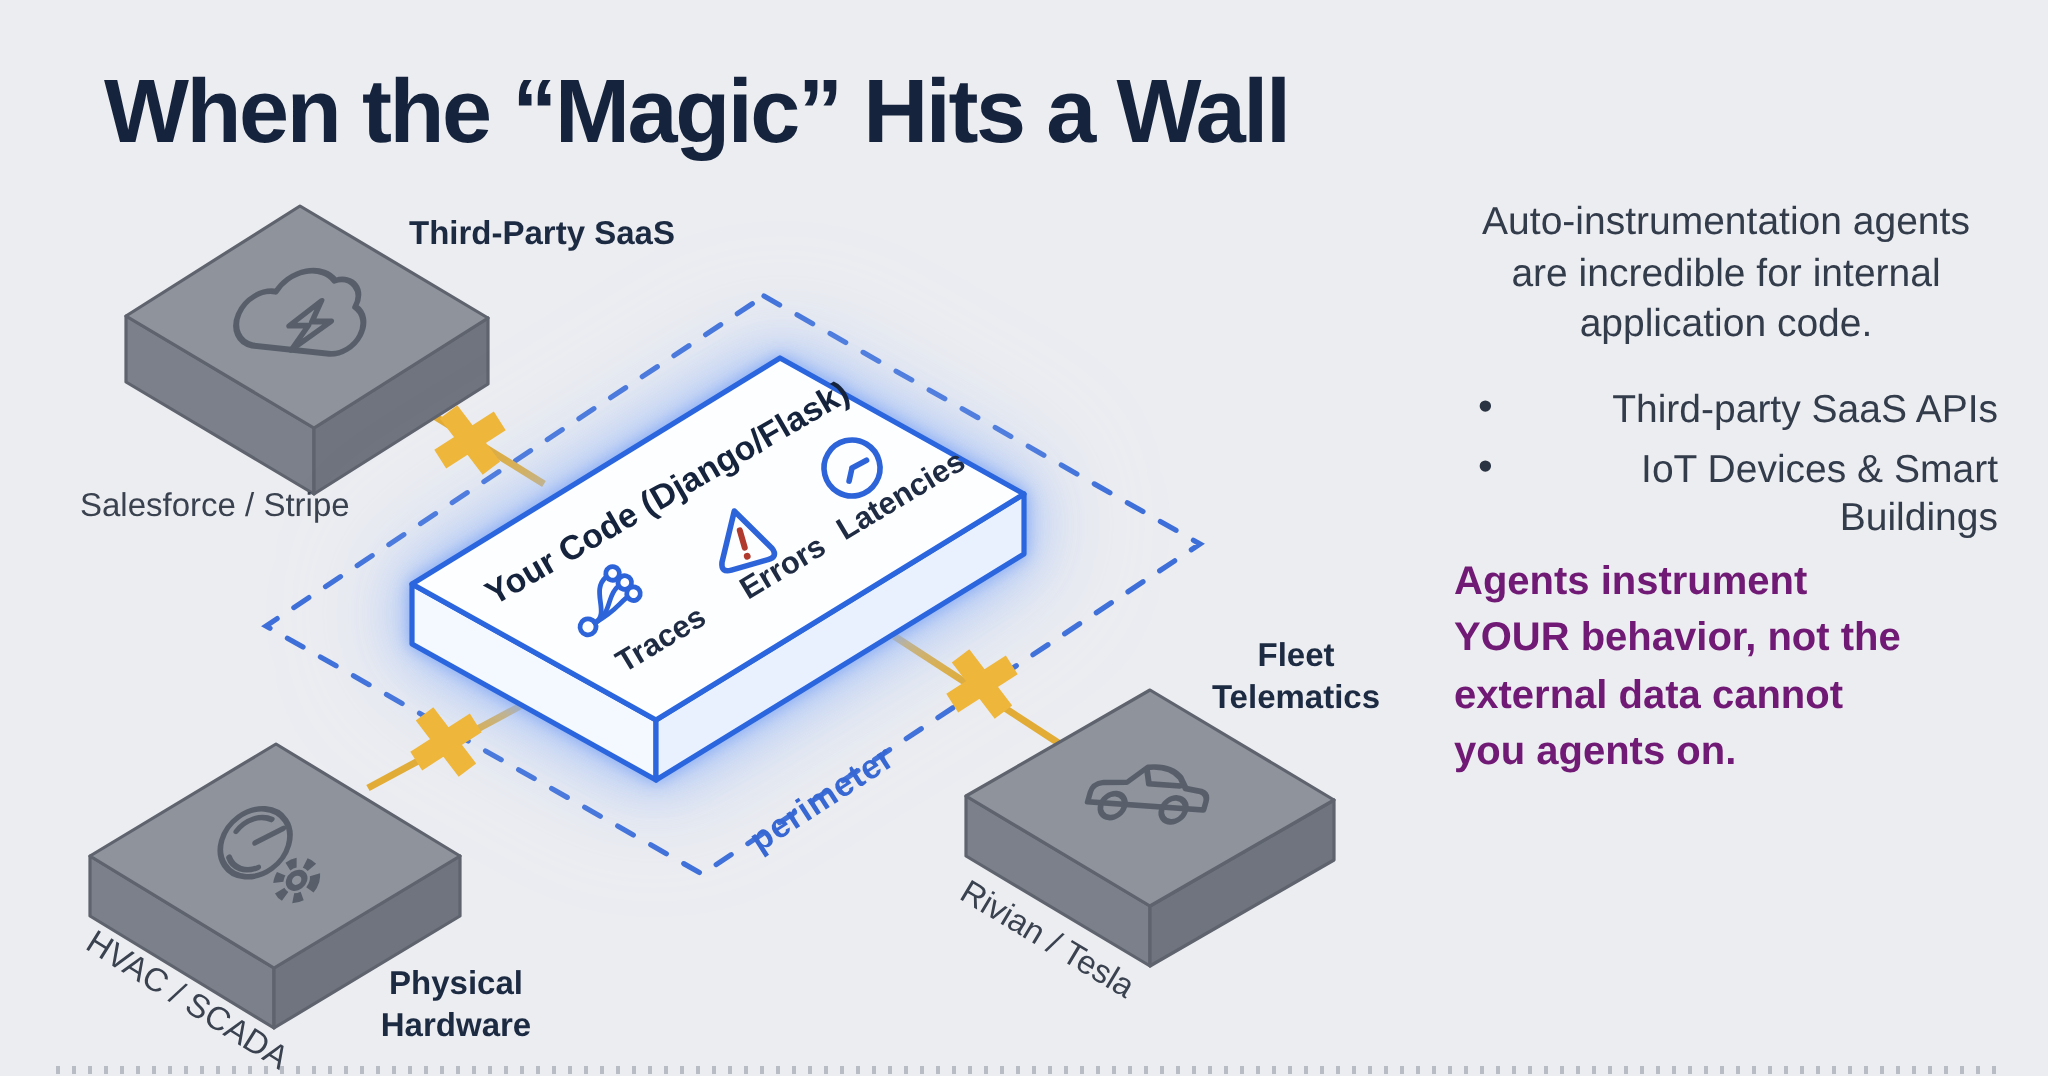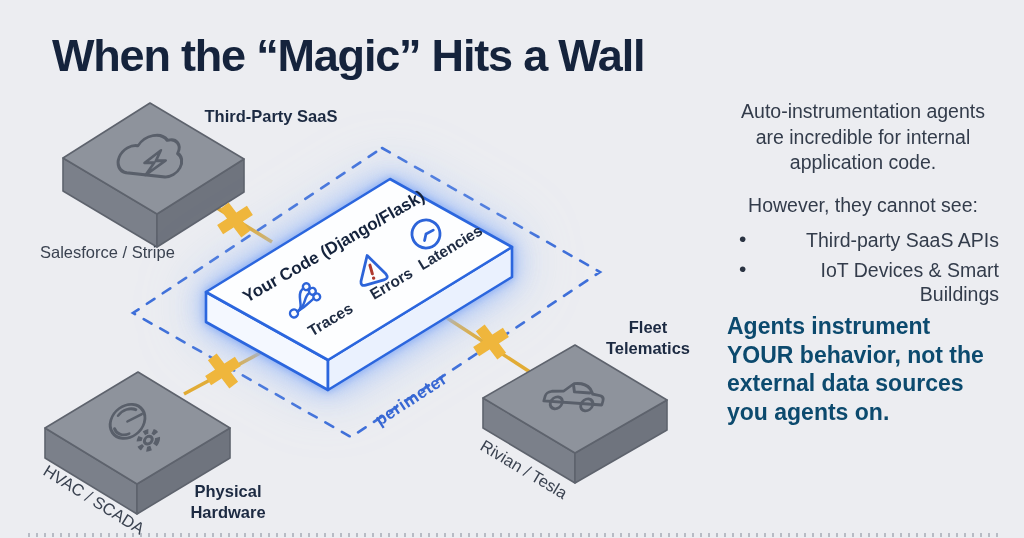--- a/index.html
+++ b/index.html
@@ -21,22 +21,22 @@
   }
   .right-panel p{margin:0 0 17px 0;text-align:center;}
   .right-panel p.lead2{margin:0 0 10px 0;}
   .right-panel ul{margin:0;padding:0 0 0 31px;list-style:none;text-align:right;}
   .right-panel li{position:relative;margin:0 0 6px 0;line-height:24px;}
   .right-panel li::before{
     content:"\2022";position:absolute;left:-19px;top:-1px;
     font-size:21px;color:#2A3342;
   }
   .statement{
-    font-size:23px;font-weight:bold;
-    line-height:28.5px;color:#0c4a6e;
+    font-size:20px;font-weight:bold;
+    line-height:28.5px;color:#701a75;
   }
   .statement span{display:block;}
   .caption-strip{
     position:absolute;left:28px;right:22px;top:533px;height:4px;
     background:repeating-linear-gradient(90deg,#78808f 0 2px,transparent 2px 8px);
     opacity:.45;
   }
   svg text{font-family:"Liberation Sans", sans-serif;}
 </style>
 </head>
@@ -144,26 +144,25 @@
   <text x="228" y="518" text-anchor="middle" font-size="16.5" font-weight="bold" fill="#1C2A42">Hardware</text>
   <text transform="translate(42,474) rotate(32)" font-size="16.5" fill="#3A4250">HVAC / SCADA</text>
 
   <text x="648" y="333" text-anchor="middle" font-size="16.5" font-weight="bold" fill="#1C2A42">Fleet</text>
   <text x="648" y="354" text-anchor="middle" font-size="16.5" font-weight="bold" fill="#1C2A42">Telematics</text>
   <text transform="translate(479,449) rotate(31)" font-size="16.5" fill="#3A4250">Rivian / Tesla</text>
 </svg>
 
 <div class="right-panel">
   <p>Auto-instrumentation agents are incredible for internal application code.</p>
-  <p class="lead2">However, they cannot see:</p>
   <ul>
     <li>Third-party SaaS APIs</li>
     <li>IoT Devices &amp; Smart Buildings</li>
   </ul>
   <div class="statement">
     <span>Agents instrument</span>
     <span>YOUR behavior, not the</span>
-    <span>external data sources</span>
+    <span>external data cannot</span>
     <span>you agents on.</span>
   </div>
 </div>
 
 <div class="caption-strip"></div>
 
 </body></html>

